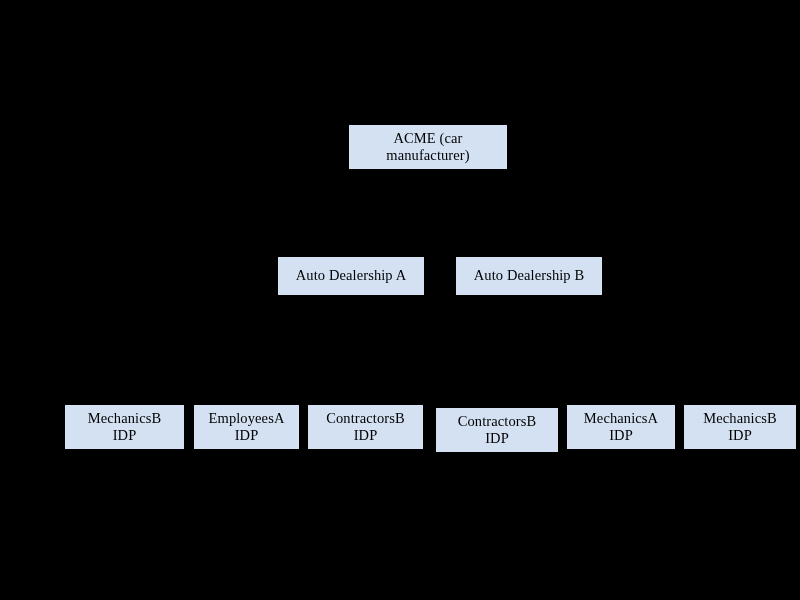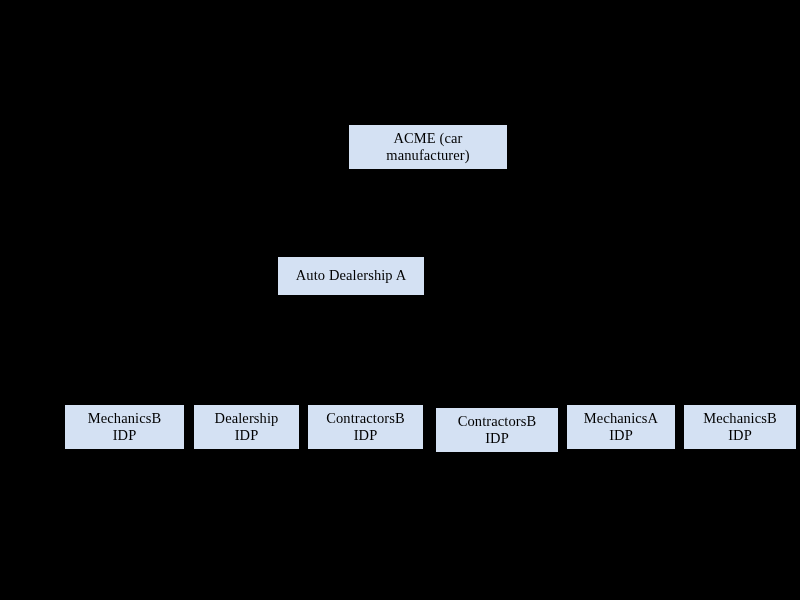--- a/index.html
+++ b/index.html
@@ -57,24 +57,25 @@
   <div class="edge edge-v" style="left:529px; top:296px; height:58px;"></div>
   <div class="edge edge-h" style="left:497px; top:354px; width:243px;"></div>
   <div class="edge edge-v" style="left:497px; top:354px; height:50px;"></div>
   <div class="edge edge-v" style="left:621px; top:354px; height:50px;"></div>
   <div class="edge edge-v" style="left:740px; top:354px; height:50px;"></div>
 
   <div class="node" style="left:348px; top:124px; width:160px; height:46px;">ACME (car
 manufacturer)</div>
 
   <div class="node" style="left:277px; top:256px; width:148px; height:40px;">Auto Dealership A</div>
+  <div class="node" style="left:455px; top:256px; width:148px; height:40px;">Auto Dealership B</div>
 
   <div class="node" style="left:64px; top:404px; width:121px; height:46px;">MechanicsB
 IDP</div>
-  <div class="node" style="left:193px; top:404px; width:107px; height:46px;">Dealership
+  <div class="node" style="left:193px; top:404px; width:107px; height:46px;">EmployeesA
 IDP</div>
   <div class="node" style="left:307px; top:404px; width:117px; height:46px;">ContractorsB
 IDP</div>
   <div class="node" style="left:435px; top:407px; width:124px; height:46px;">ContractorsB
 IDP</div>
   <div class="node" style="left:566px; top:404px; width:110px; height:46px;">MechanicsA
 IDP</div>
   <div class="node" style="left:683px; top:404px; width:114px; height:46px;">MechanicsB
 IDP</div>
 

